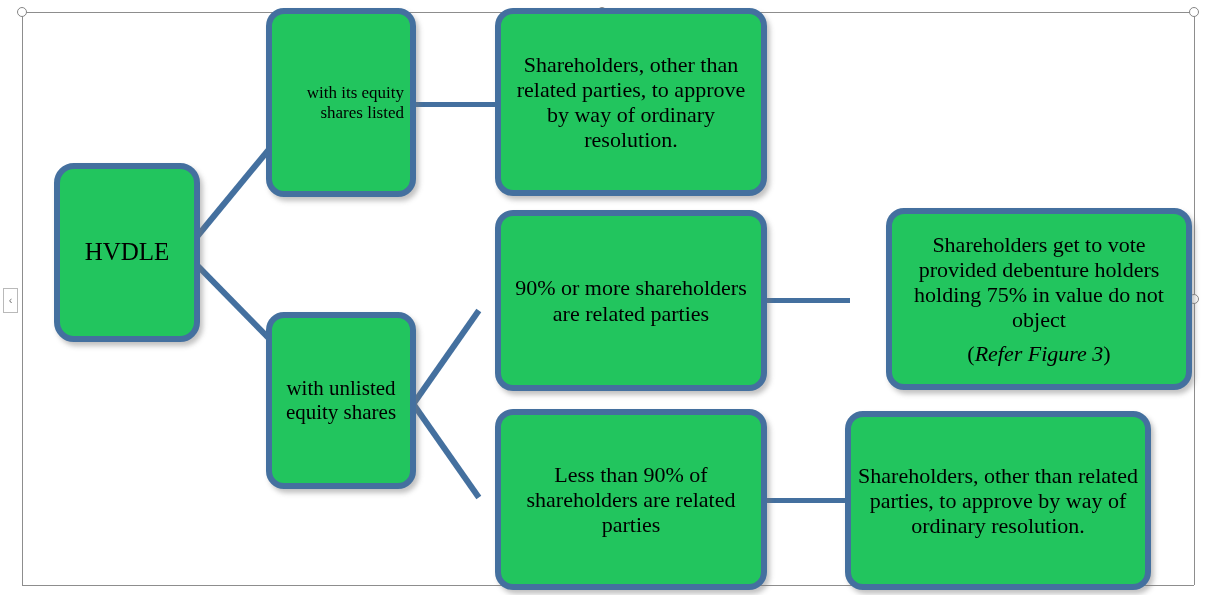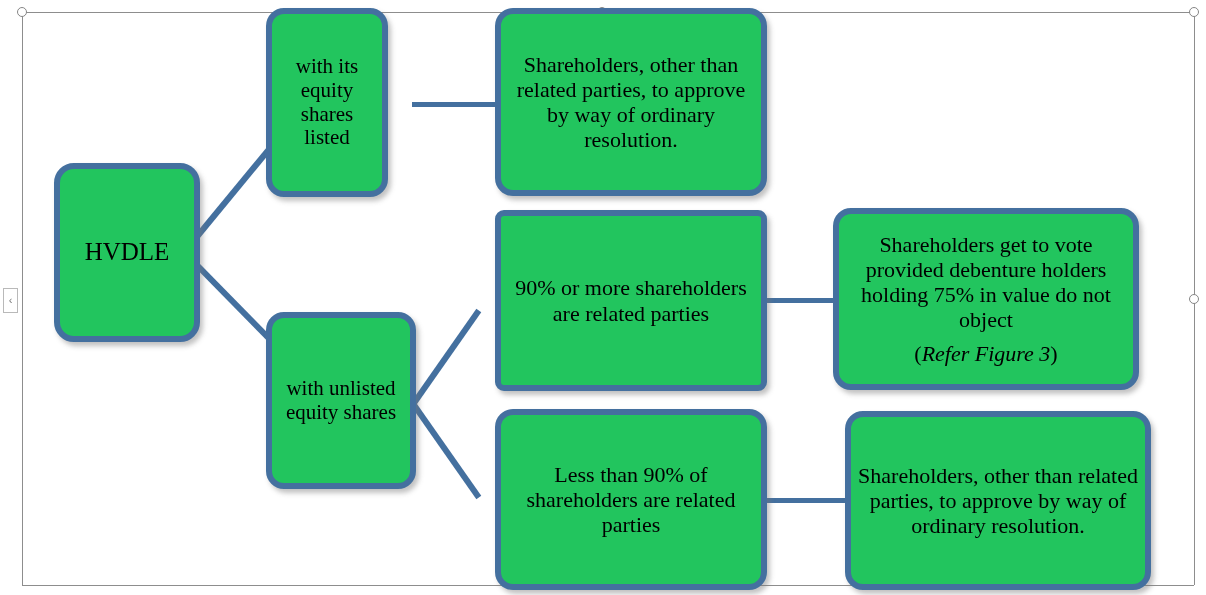--- a/index.html
+++ b/index.html
@@ -71,26 +71,26 @@
   }
   .node .txt {
     display: block;
     width: 100%;
     padding: 0 6px;
     box-sizing: border-box;
     line-height: 1.14;
   }
 
   #node-hvdle      { left: 54px;  top: 163px; width: 146px; height: 179px; font-size: 25px; border-radius: 20px; }
-  #node-listed     { left: 266px; top: 8px;   width: 122px; height: 189px; font-size: 21px; }
+  #node-listed     { left: 266px; top: 8px;   width: 150px; height: 189px; font-size: 17px; text-align: right; }
   #node-unlisted   { left: 266px; top: 312px; width: 150px; height: 177px; font-size: 21px; }
   #node-ordinary-1 { left: 495px; top: 8px;   width: 272px; height: 188px; font-size: 22px; }
-  #node-ninety     { left: 495px; top: 210px; width: 272px; height: 181px; font-size: 22px; border-radius: 9px; }
+  #node-ninety     { left: 495px; top: 210px; width: 272px; height: 181px; font-size: 22px; }
   #node-less       { left: 495px; top: 409px; width: 272px; height: 181px; font-size: 22px; }
-  #node-debenture  { left: 833px; top: 208px; width: 306px; height: 182px; font-size: 22px; }
+  #node-debenture  { left: 886px; top: 208px; width: 306px; height: 182px; font-size: 22px; }
   #node-ordinary-2 { left: 845px; top: 411px; width: 306px; height: 179px; font-size: 22px; }
 
   .refer-line {
     display: block;
     margin-top: 9px;
   }
   .refer-italic { font-style: italic; text-align: center; }
 
   
   .conn {

